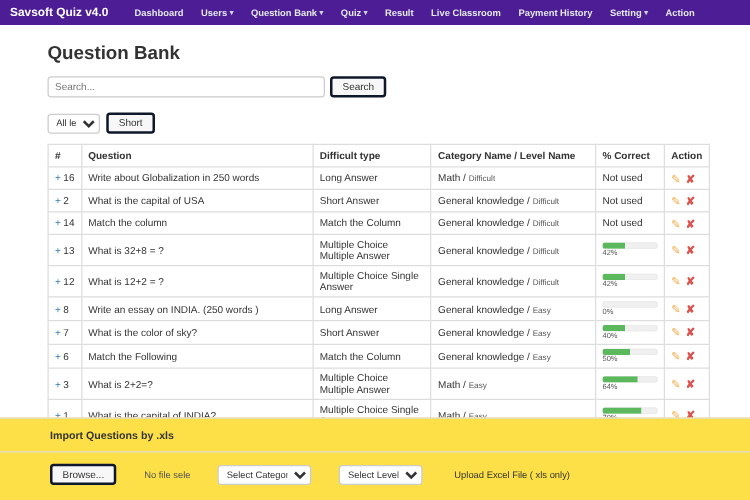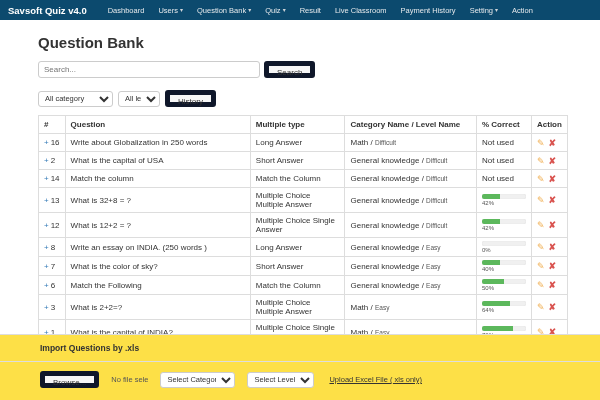--- a/index.html
+++ b/index.html
@@ -5,42 +5,42 @@
   * { box-sizing: border-box; margin: 0; padding: 0; }
   html, body { width: 600px; height: 400px; overflow: hidden; }
   body {
     font-family: "Liberation Sans", sans-serif;
     background: #ffffff;
     color: #333;
     position: relative;
   }
   
   .navbar {
-    height: 20px; background: #0c4a6e; display: flex; align-items: center;
+    height: 20px; background: #4c1d95; display: flex; align-items: center;
     padding: 0 8px; white-space: nowrap;
   }
   .brand { color: #fff; font-size: 9.5px; font-weight: bold; margin-right: 14px; cursor: pointer; }
   .nav-item {
     color: #e4e8eb; font-size: 7.5px; margin: 0 7px; cursor: pointer;
-    display: inline-flex; align-items: flex-start; gap: 2px;
+    display: inline-flex; align-items: flex-start; gap: 2px; font-weight: bold;
   }
   .caret { font-size: 6px; color: #cfd4d9; }
   
   .container { padding: 14px 32px 0 38px; }
   h2.page-title { font-size: 15px; font-weight: bold; color: #333; margin-bottom: 10px; }
   .search-row { display: flex; margin-bottom: 12px; }
   .search-input {
     width: 222px; height: 17px; font-size: 8px; padding: 2px 5px;
     border: 1px solid #ccc; border-radius: 3px; color: #555;
     font-family: "Liberation Sans", sans-serif;
   }
   .btn {
     font-family: "Liberation Sans", sans-serif;
     font-size: 8px; padding: 2px 8px; height: 17px; border-radius: 3px;
-    border: 5px solid #0f172a; background: #fff; color: #333; cursor: pointer;
+    border: 2px solid #0f172a; background: #fff; color: #333; cursor: pointer;
   }
   .btn-default { background: #f7f7f7; }
   .btn-primary { background: #337ab7; border-color: #2e6da4; color: #fff; }
   .search-row .btn { margin-left: 4px; }
   .filter-row { display: flex; gap: 5px; margin-bottom: 8px; align-items: center; }
   select {
     font-family: "Liberation Sans", sans-serif;
     font-size: 7.5px; height: 16px; border: 1px solid #ccc; border-radius: 3px;
     background: #fff; color: #333; padding: 0 2px;
   }
@@ -70,23 +70,23 @@
   .pager { display: flex; gap: 6px; margin: 2px 0 14px 0; }
   
   .import-section {
     position: absolute; left: 0; right: 0; bottom: 0;
     background: #fde047; border-top: 1px solid #ddd;
   }
   .import-heading {
     font-size: 8.5px; font-weight: bold; color: #333;
     padding: 8px 40px; border-bottom: 1px solid #ddd;
   }
-  .import-body { padding: 9px 40px 12px 40px; display: flex; align-items: center; gap: 12px; }
+  .import-body { padding: 9px 40px 12px 40px; display: flex; align-items: center; gap: 22px; }
   .file-status { font-size: 7.5px; color: #555; max-width: 42px; overflow: hidden; white-space: nowrap; }
-  .import-note { font-size: 7.5px; color: #333; margin-left: 3px; text-decoration: underline; }
+  .import-note { font-size: 7.5px; color: #333; margin-left: 3px; }
 </style>
 </head>
 <body>
 
 <div class="navbar">
   <span class="brand">Savsoft Quiz v4.0</span>
   <span class="nav-item">
       <span>Dashboard</span>
     </span>
   <span class="nav-item">
@@ -121,31 +121,30 @@
 
 <div class="container">
   <h2 class="page-title">Question Bank</h2>
 
   <div class="search-row">
     <input class="search-input" type="text" placeholder="Search..." style="">
     <button class="btn btn-default">Search</button>
   </div>
 
   <div class="filter-row">
-    <select class="sel-category"><option>All category</option></select>
     <select class="sel-level"><option>All level</option></select>
-    <button class="btn btn-default">History</button>
+    <button class="btn btn-default">Short</button>
   </div>
 
   <table class="qb">
     <thead>
       <tr>
         <th class="col-num">#</th>
         <th class="col-q">Question</th>
-        <th class="col-type">Multiple type</th>
+        <th class="col-type">Difficult type</th>
         <th class="col-cat">Category Name / Level Name</th>
         <th class="col-pct">% Correct</th>
         <th class="col-act">Action</th>
       </tr>
     </thead>
     <tbody>
       <tr>
         <td><span class="plus">+</span><span>16</span></td>
         <td>Write about Globalization in 250 words</td>
         <td>Long Answer</td>

